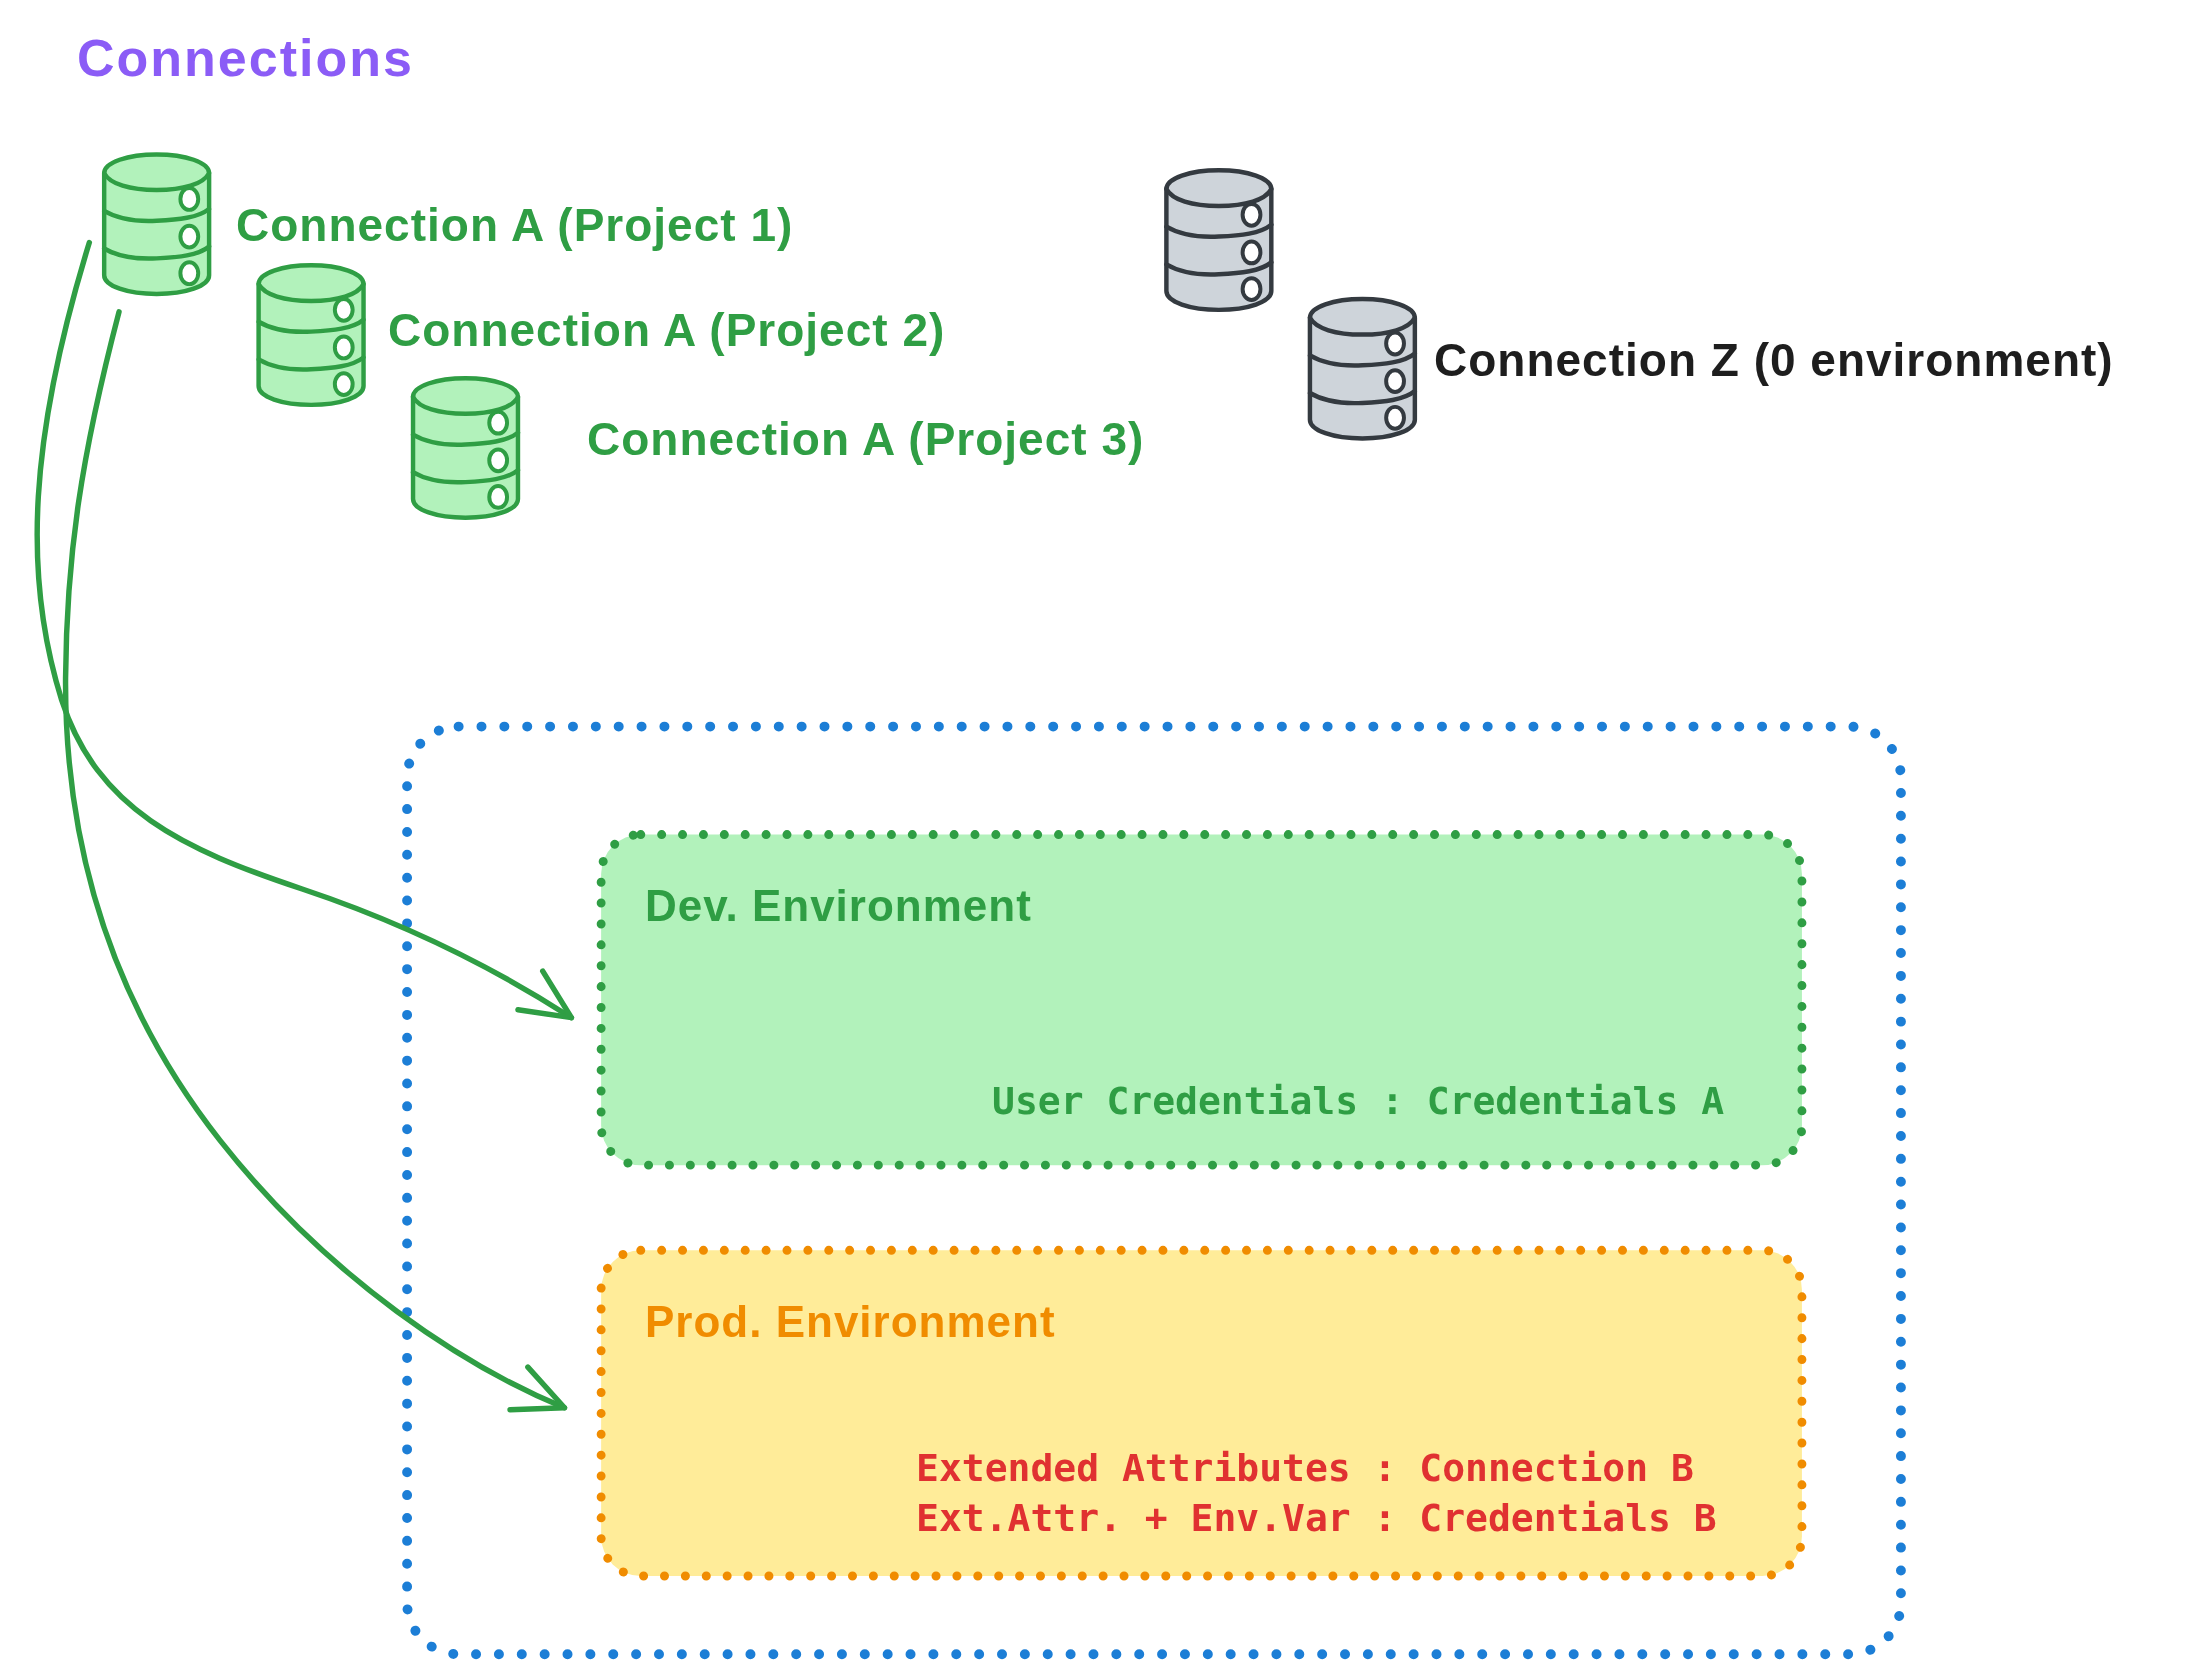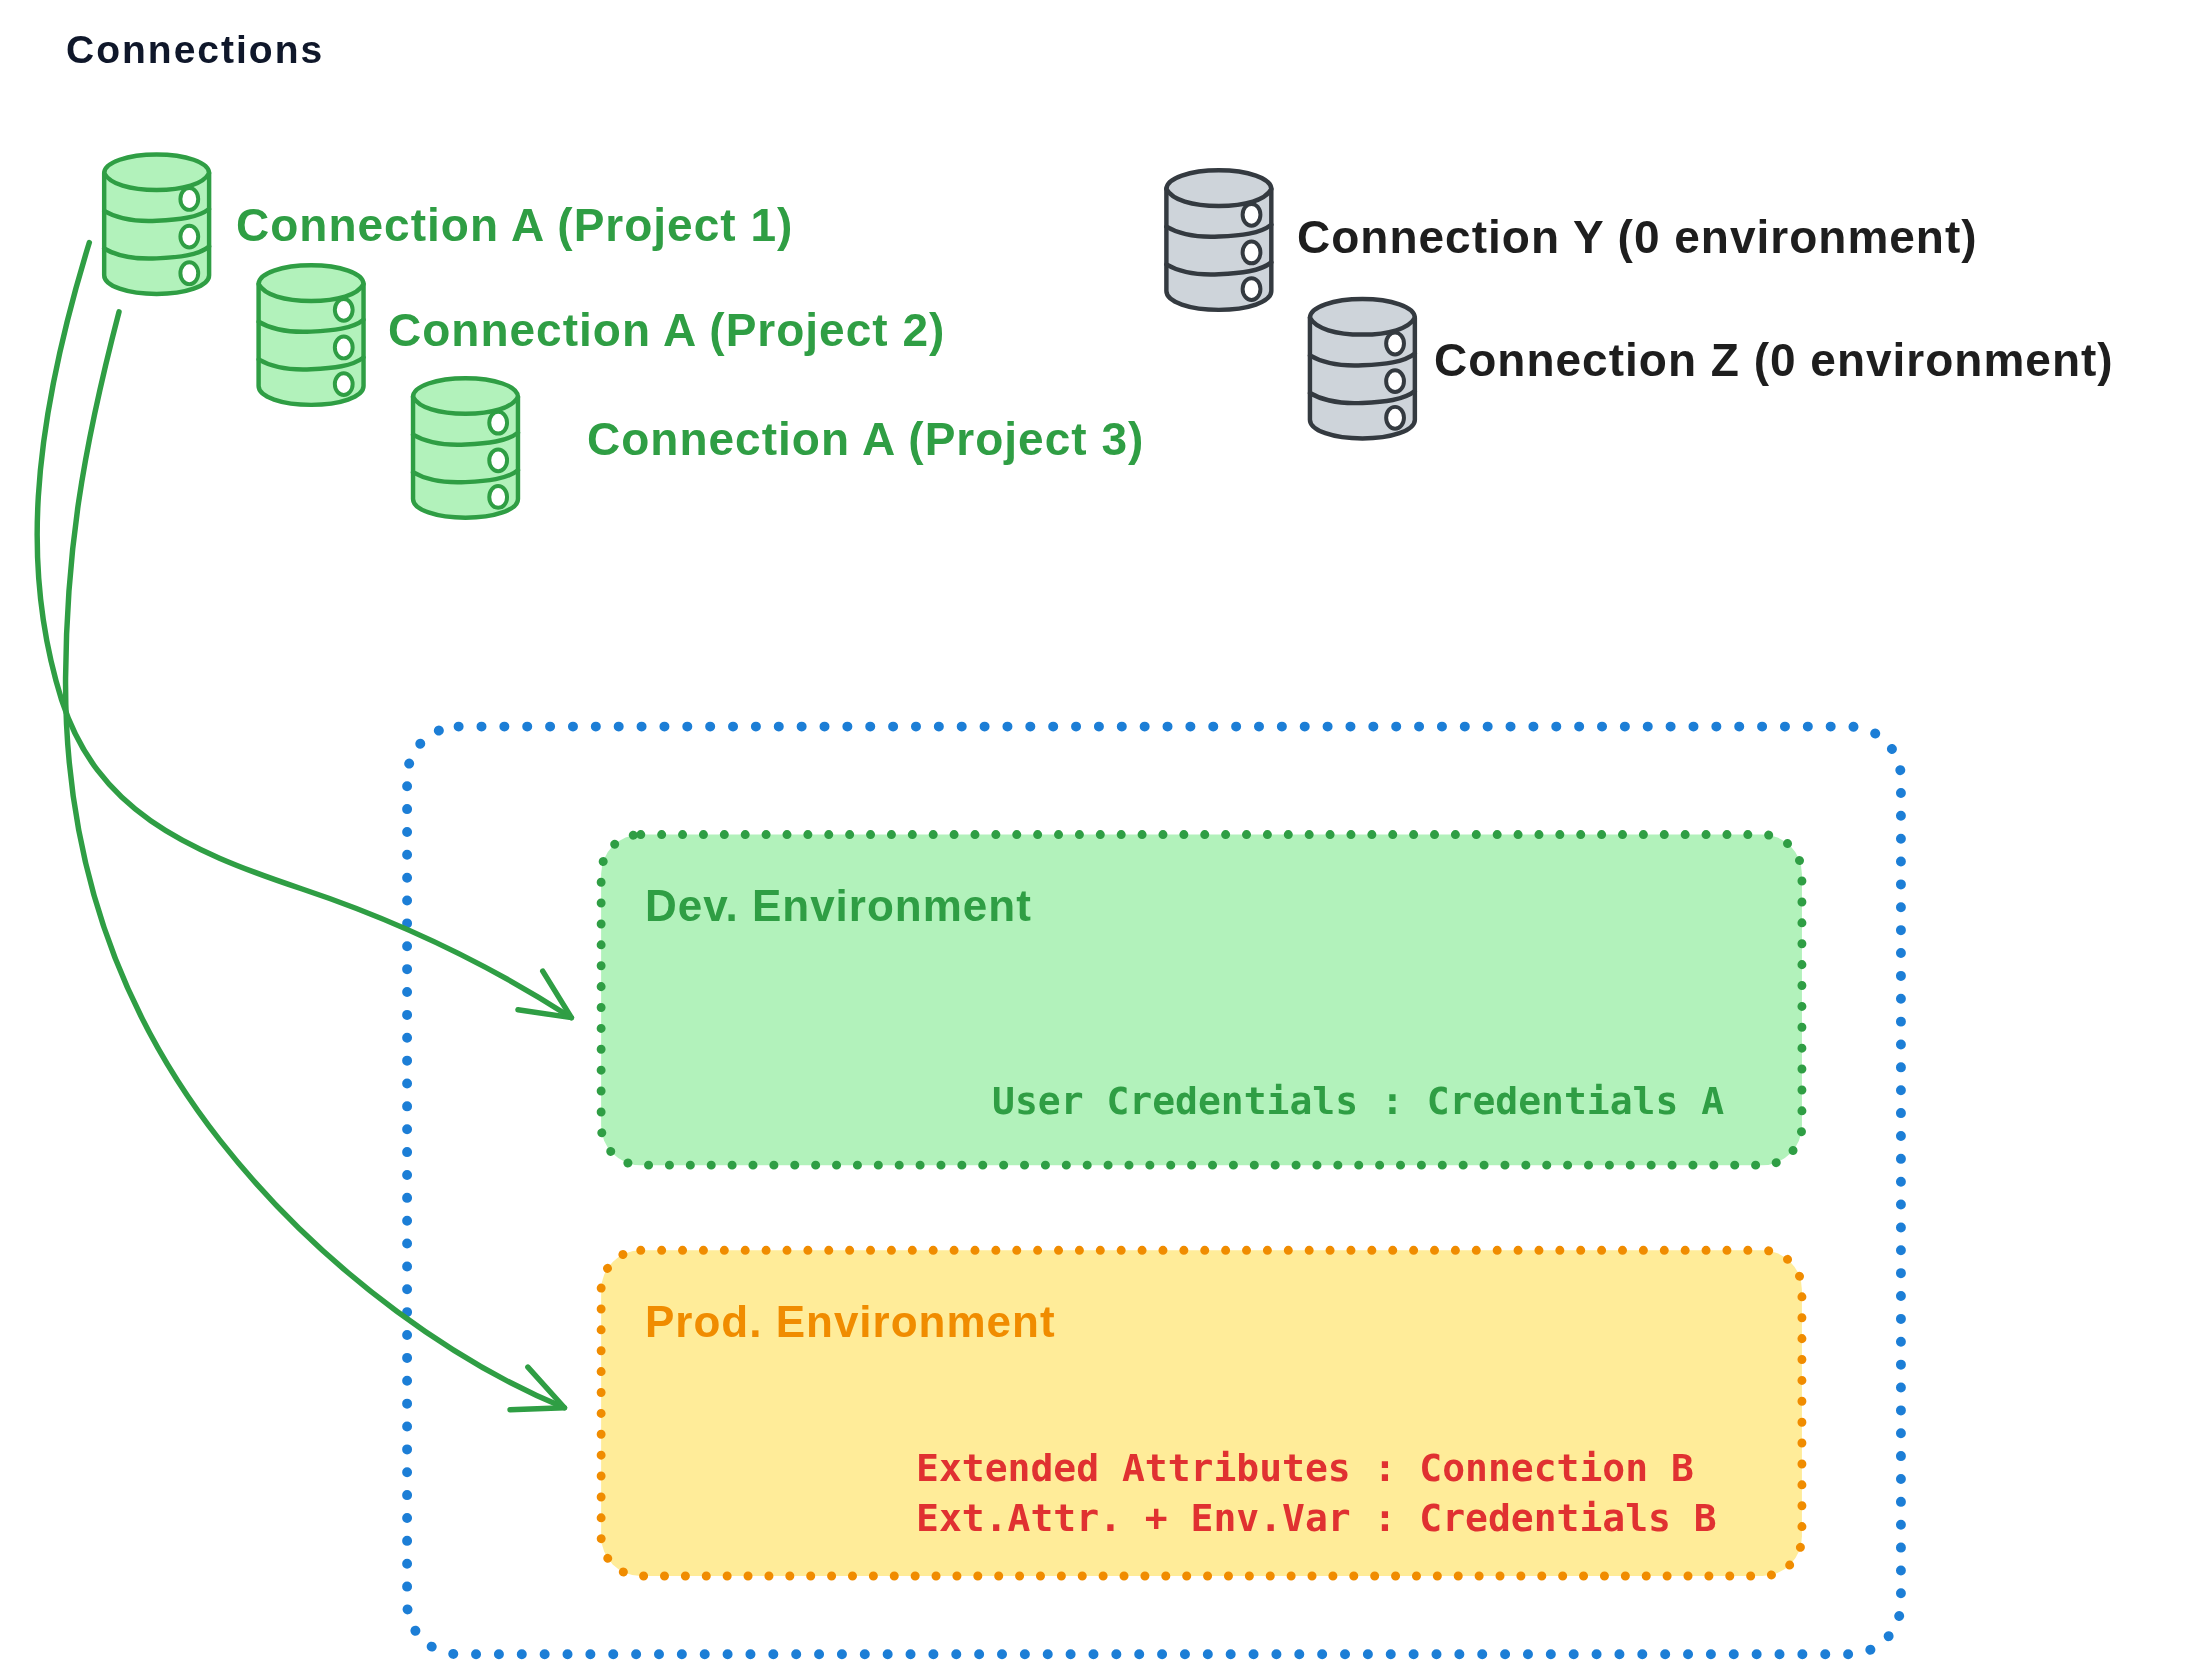--- a/index.html
+++ b/index.html
@@ -6,22 +6,22 @@
   #canvas{
     position:relative;
     width:2212px;height:1674px;
     background:#ffffff;
     overflow:hidden;
     font-family:"Liberation Sans", sans-serif;
   }
   #shapes{position:absolute;left:0;top:0;width:2212px;height:1674px;}
   .txt{position:absolute;white-space:nowrap;}
   .page-title{
-    left:66px;top:28px;
-    font-size:39px;font-weight:700;color:#0f172a;letter-spacing:2px;
+    left:77px;top:28px;
+    font-size:52px;font-weight:700;color:#8b5cf6;letter-spacing:2px;
   }
   .db-label{font-size:46px;font-weight:600;letter-spacing:1px;}
   .db-label.green{color:#2f9e44;}
   .db-label.dark{color:#1e1e1e;}
   .lbl-a1{left:236px;top:198px;}
   .lbl-a2{left:388px;top:303px;}
   .lbl-a3{left:546px;top:412px;margin-left:41px;}
   .lbl-y{left:1297px;top:210px;}
   .lbl-z{left:1434px;top:333px;text-align:right;}
   .project-title{
@@ -79,21 +79,20 @@
     <use href="#db-cyl" x="1173" y="168" width="116" height="148" style="--db-stroke:#343a40;--db-fill:#ced4da;"></use>
     <use href="#db-cyl" x="1318" y="298" width="116" height="148" style="--db-stroke:#343a40;--db-fill:#ced4da;"></use>
   </svg>
 
   <div class="txt page-title">Connections</div>
 
   <div class="txt db-label green lbl-a1">Connection A (Project 1)</div>
   <div class="txt db-label green lbl-a2">Connection A (Project 2)</div>
   <div class="txt db-label green lbl-a3">Connection A (Project 3)</div>
 
-  <div class="txt db-label dark lbl-y">Connection Y (0 environment)</div>
   <div class="txt db-label dark lbl-z">Connection Z (0 environment)</div>
 
 
   <div class="txt env-title dev-title">Dev. Environment</div>
   <div class="txt env-title prod-title">Prod. Environment</div>
 
   <div class="txt mono dev-mapping">User Credentials : Credentials A</div>
   <div class="txt mono prod-mappings">
     <div>Extended Attributes : Connection B</div>
     <div>Ext.Attr. + Env.Var : Credentials B</div>

